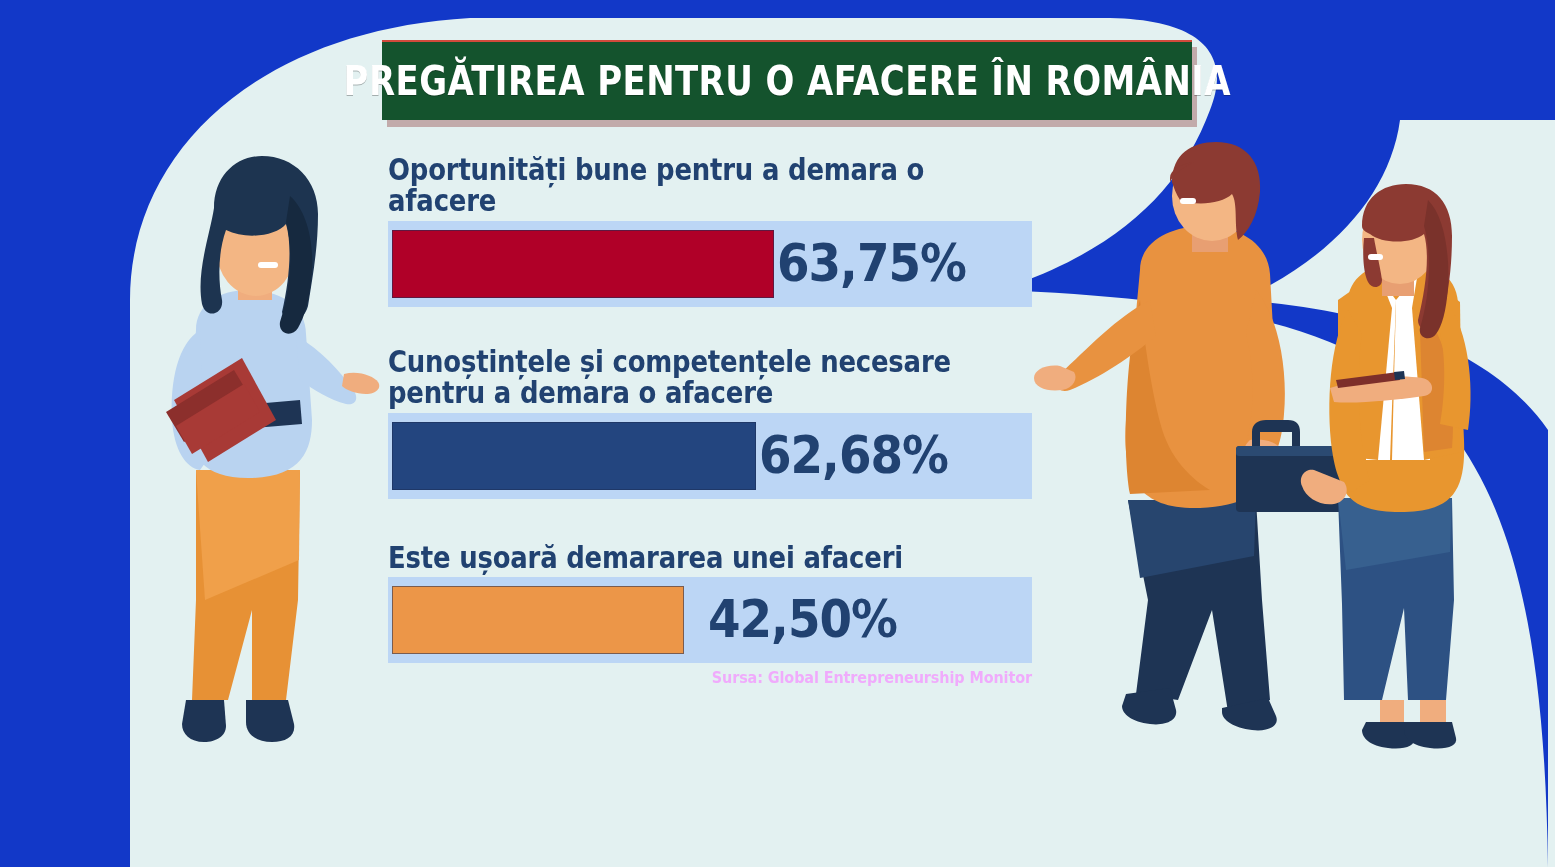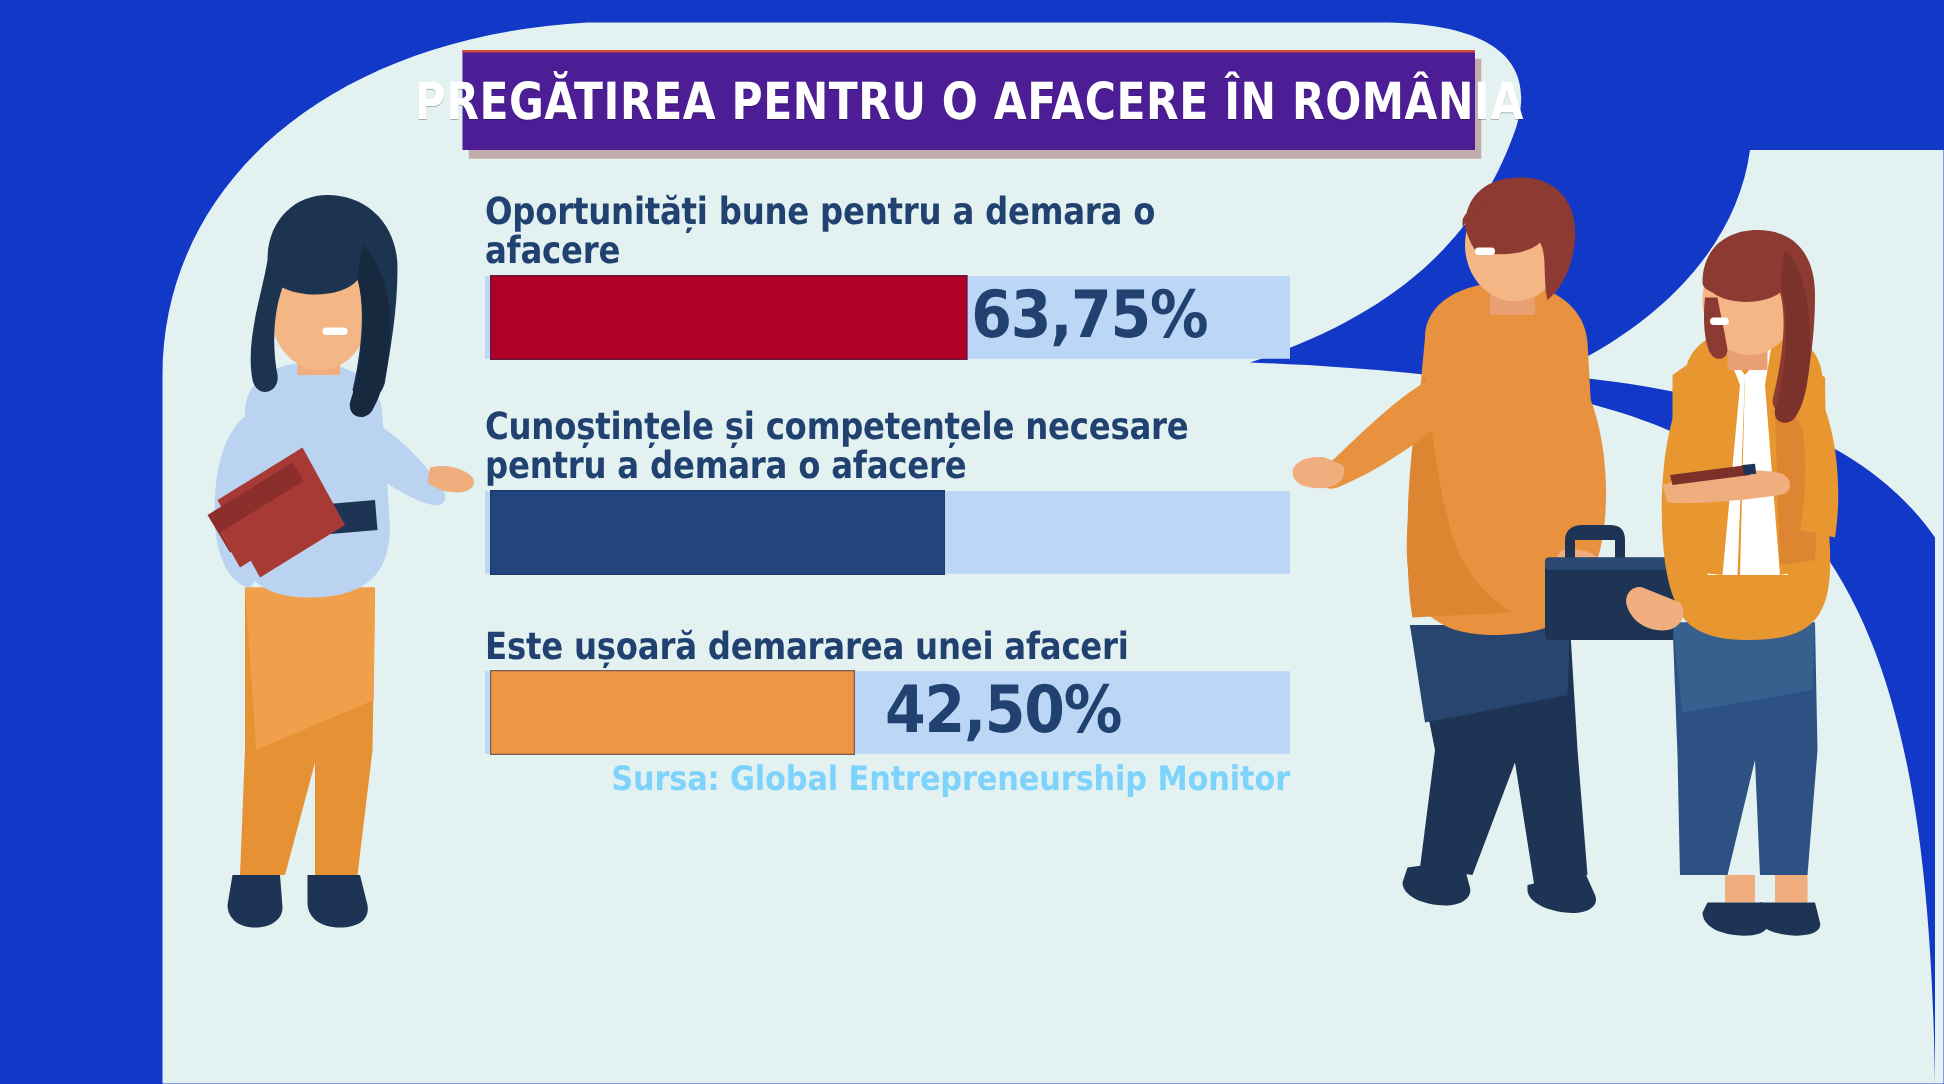--- a/index.html
+++ b/index.html
@@ -7,22 +7,22 @@
     width:1555px;height:867px;overflow:hidden;
     font-family:"Liberation Sans", sans-serif;
     background:#1238c8;
     position:relative;
   }
   .stage{position:absolute;inset:0;overflow:hidden;}
   .bgsvg{position:absolute;left:0;top:0;width:1555px;height:867px;}
 
   
   .banner{
-    position:absolute;left:370px;top:40px;width:810px;height:78px;
-    background:#4c1d95;
+    position:absolute;left:382px;top:40px;width:810px;height:78px;
+    background:#14532d;
     border-top:2px solid #d24a3c;
     box-shadow:5px 7px 0 rgba(120,10,10,.30);
     display:flex;align-items:center;justify-content:center;
     z-index:6;
   }
   .banner-text{
     color:#ffffff;
     font-family:"Liberation Sans Narrow","DejaVu Sans Condensed","Liberation Sans",sans-serif;
     font-weight:bold;
     font-size:41px;
@@ -41,41 +41,41 @@
     font-weight:bold;
     font-size:30px;
     line-height:1.03;
     letter-spacing:-0.2px;
     transform:scaleX(.96);
     transform-origin:left center;
     white-space:pre-line;
     margin-bottom:4px;
   }
   .track{
-    position:relative;width:644px;height:66px;
+    position:relative;width:644px;height:86px;
     background:#bcd6f5;
     display:flex;align-items:center;
   }
   .fill{
     height:68px;margin-left:4px;
     border:1px solid rgba(30,45,85,.55);
     box-sizing:border-box;
   }
   .value{
     position:absolute;top:50%;transform:translateY(-52%);
     color:#214271;
     font-family:"Liberation Sans Narrow","DejaVu Sans Condensed","Liberation Sans",sans-serif;
     font-weight:bold;font-size:52px;letter-spacing:-1px;
     white-space:nowrap;
   }
   .source{
     margin-top:5px;text-align:right;width:644px;
-    color:#7dd3fc;
-    font-family:"Liberation Sans Narrow","DejaVu Sans Condensed","Liberation Sans",sans-serif;
-    font-weight:bold;font-size:27px;letter-spacing:-0.1px;
+    color:#f0abfc;
+    font-family:"Liberation Sans Narrow","DejaVu Sans Condensed","Liberation Sans",sans-serif;
+    font-weight:bold;font-size:16px;letter-spacing:-0.1px;
   }
   .gap-a{height:40px;}
   .gap-b{height:44px;}
 </style>
 </head>
 <body>
 
 <div class="stage">
 
   <svg class="bgsvg" viewBox="0 0 1555 867">
@@ -237,20 +237,21 @@
       </div>
     </div>
 
     <div class="gap-a"></div>
 
     <div class="row">
       <div class="row-label">Cunoștințele și competențele necesare
 pentru a demara o afacere</div>
       <div class="track">
         <div class="fill" id="fill2" style="width: 364px; background: rgb(35, 69, 127);"></div>
+        <div class="value" id="val2" style="left: 371px;">62,68%</div>
       </div>
     </div>
 
     <div class="gap-b"></div>
 
     <div class="row">
       <div class="row-label">Este ușoară demararea unei afaceri</div>
       <div class="track">
         <div class="fill" id="fill3" style="width: 292px; background: rgb(236, 150, 72);"></div>
         <div class="value" id="val3" style="left: 300px; margin-left: 20px;">42,50%</div>

